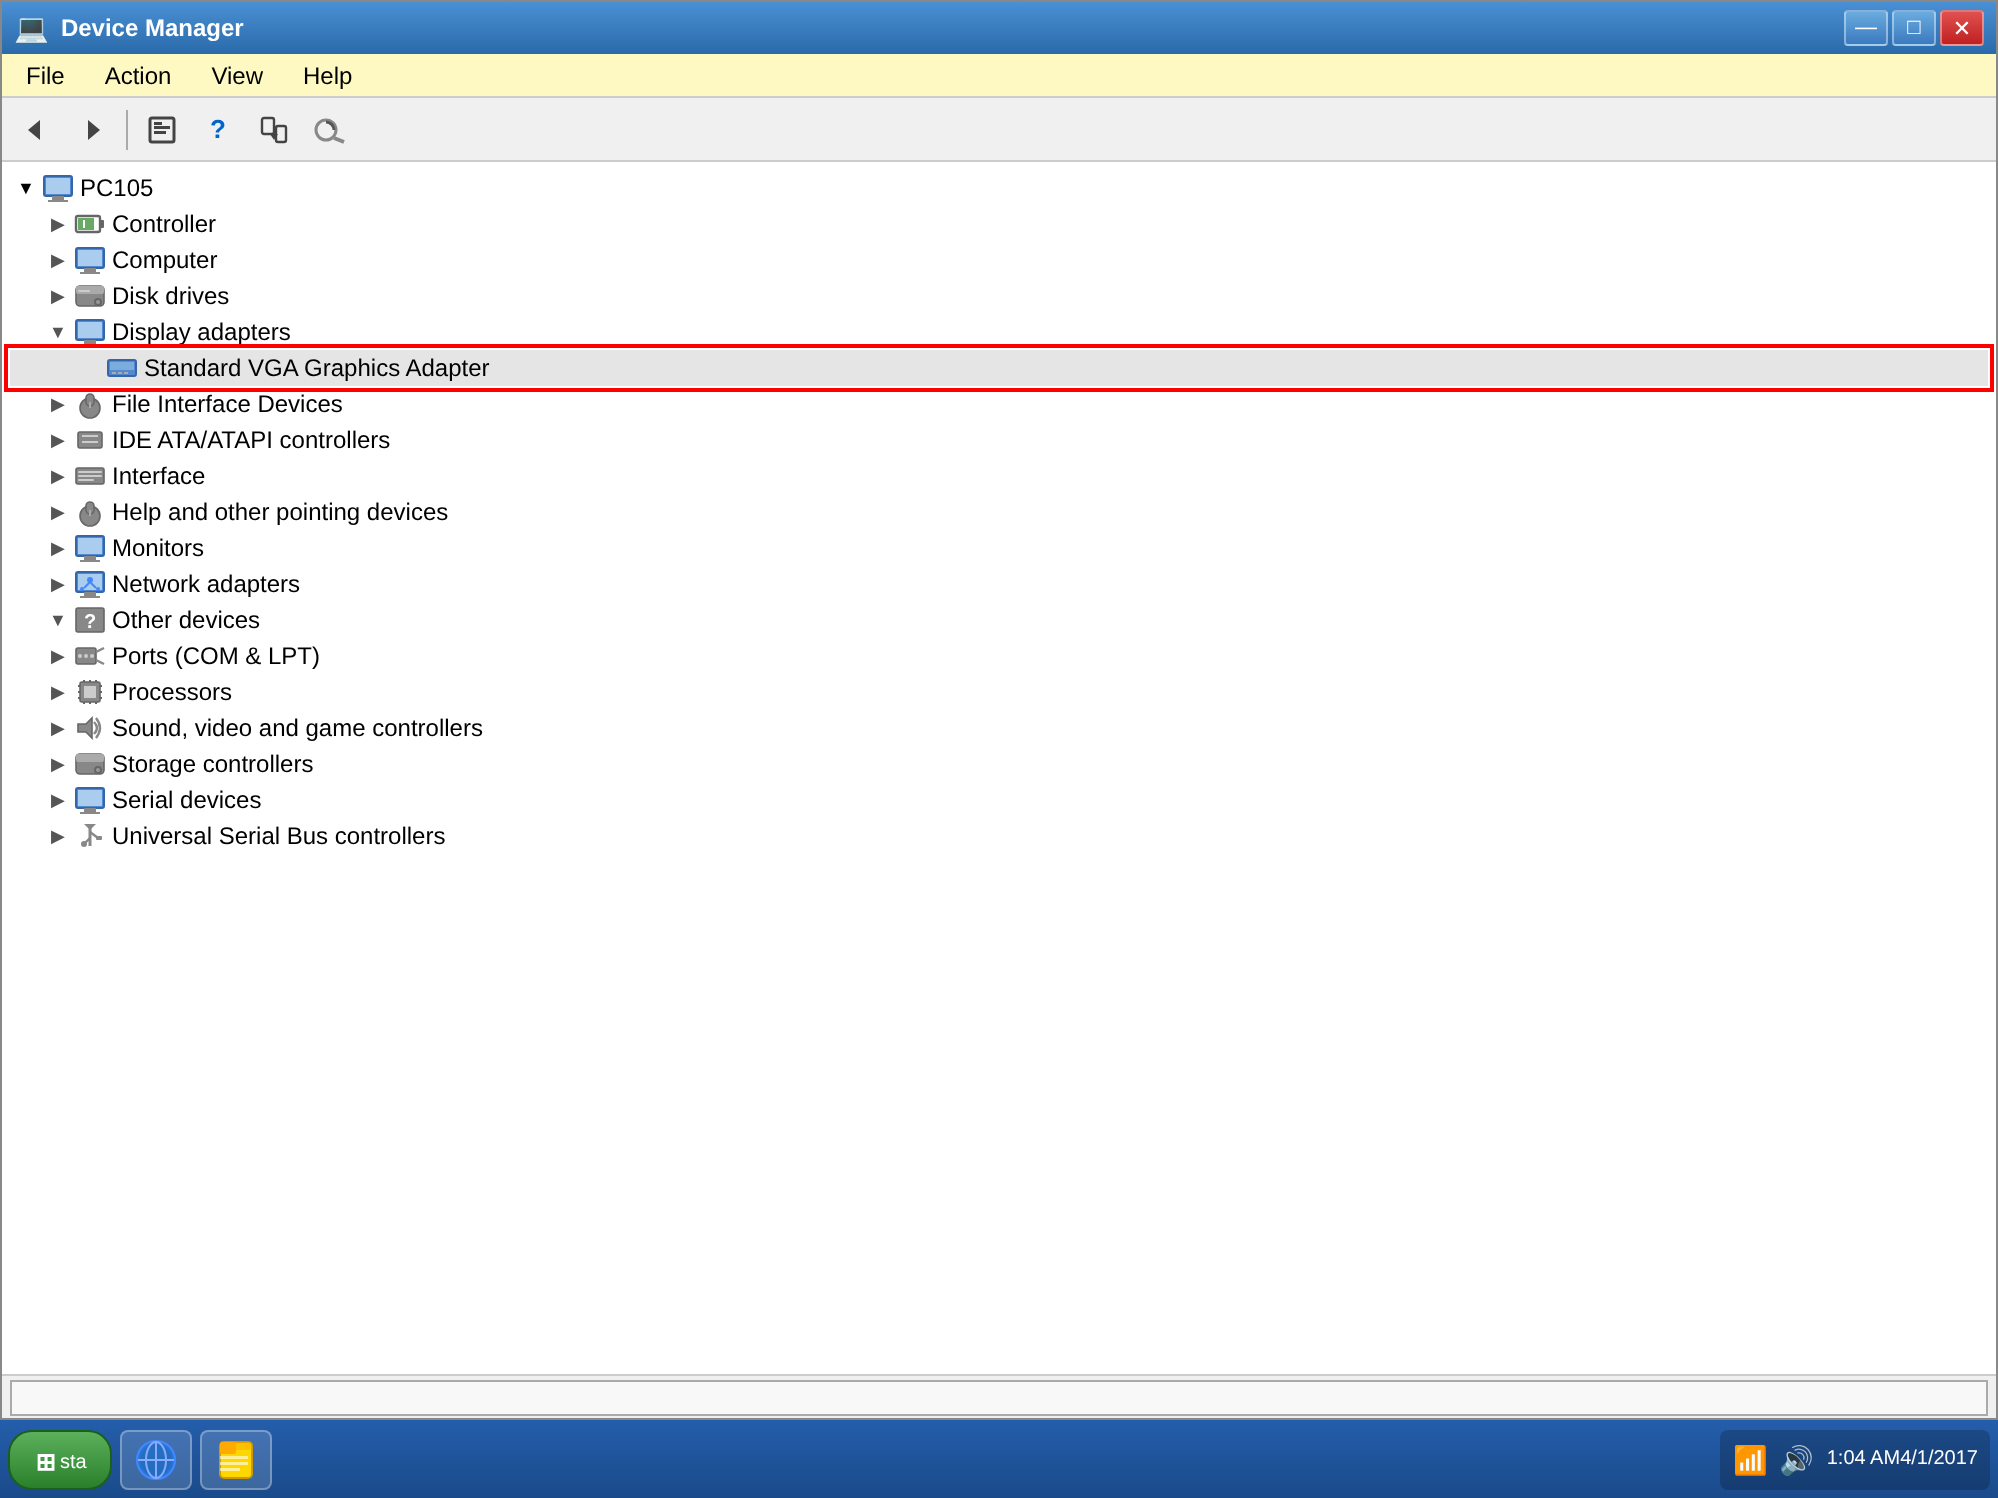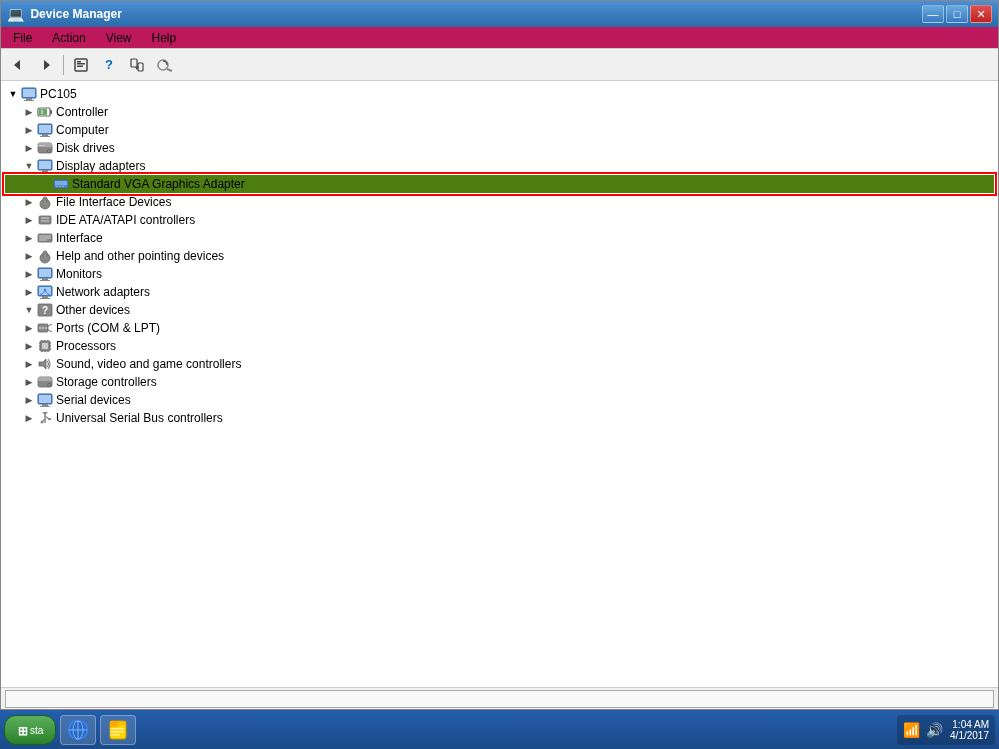--- a/index.html
+++ b/index.html
@@ -61,21 +61,21 @@
       cursor: pointer;
       border-radius: 2px;
     }
 
     .tb-btn.close {
       background: linear-gradient(to bottom, #e05050, #c02020);
     }
 
     
     .menu-bar {
-      background: #be185d;
+      background: #fef9c3;
       padding: 2px 4px;
       display: flex;
       gap: 4px;
       border-bottom: 1px solid #ccc;
       height: 22px;
       align-items: center;
     }
 
     .menu-item {
       padding: 2px 8px;
@@ -238,21 +238,21 @@
       height: 30px;
       padding: 0 6px;
       background: rgba(0,0,0,0.2);
       border-radius: 4px;
       font-size: 10px;
       color: white;
     }
 
     .clock {
       display: flex;
-      flex-direction: column;
+      flex-direction: row;
       align-items: flex-end;
       font-size: 10px;
       color: white;
     }
   </style>
 </head>
 <body>
 
 <div class="window">
 
@@ -374,21 +374,21 @@
           <svg width="16" height="16" viewBox="0 0 16 16">
             <rect x="1" y="2" width="14" height="10" rx="1" fill="#5588cc" stroke="#3366aa" stroke-width="1"></rect>
             <rect x="5" y="12" width="6" height="2" fill="#888"></rect>
             <rect x="3" y="14" width="10" height="1" fill="#888"></rect>
             <rect x="2" y="3" width="12" height="8" fill="#aaccee"></rect>
           </svg>
         </span>
         <span>Display adapters</span>
       </div>
 
-      <div class="tree-item indent-2 highlight-box" style="background:#4d7c0f;">
+      <div class="tree-item indent-2 highlight-box" style="background:#e5e5e5;">
         <span class="expander" style="visibility:hidden;">▶</span>
         <span class="node-icon">
           <svg width="16" height="16" viewBox="0 0 16 16">
             <rect x="1" y="4" width="14" height="8" rx="1" fill="#5588cc" stroke="#3366aa" stroke-width="1"></rect>
             <rect x="2" y="5" width="12" height="4" fill="#7aaddd"></rect>
             <rect x="3" y="10" width="2" height="1" fill="#aaa"></rect>
             <rect x="6" y="10" width="2" height="1" fill="#aaa"></rect>
             <rect x="9" y="10" width="2" height="1" fill="#aaa"></rect>
           </svg>
         </span>

